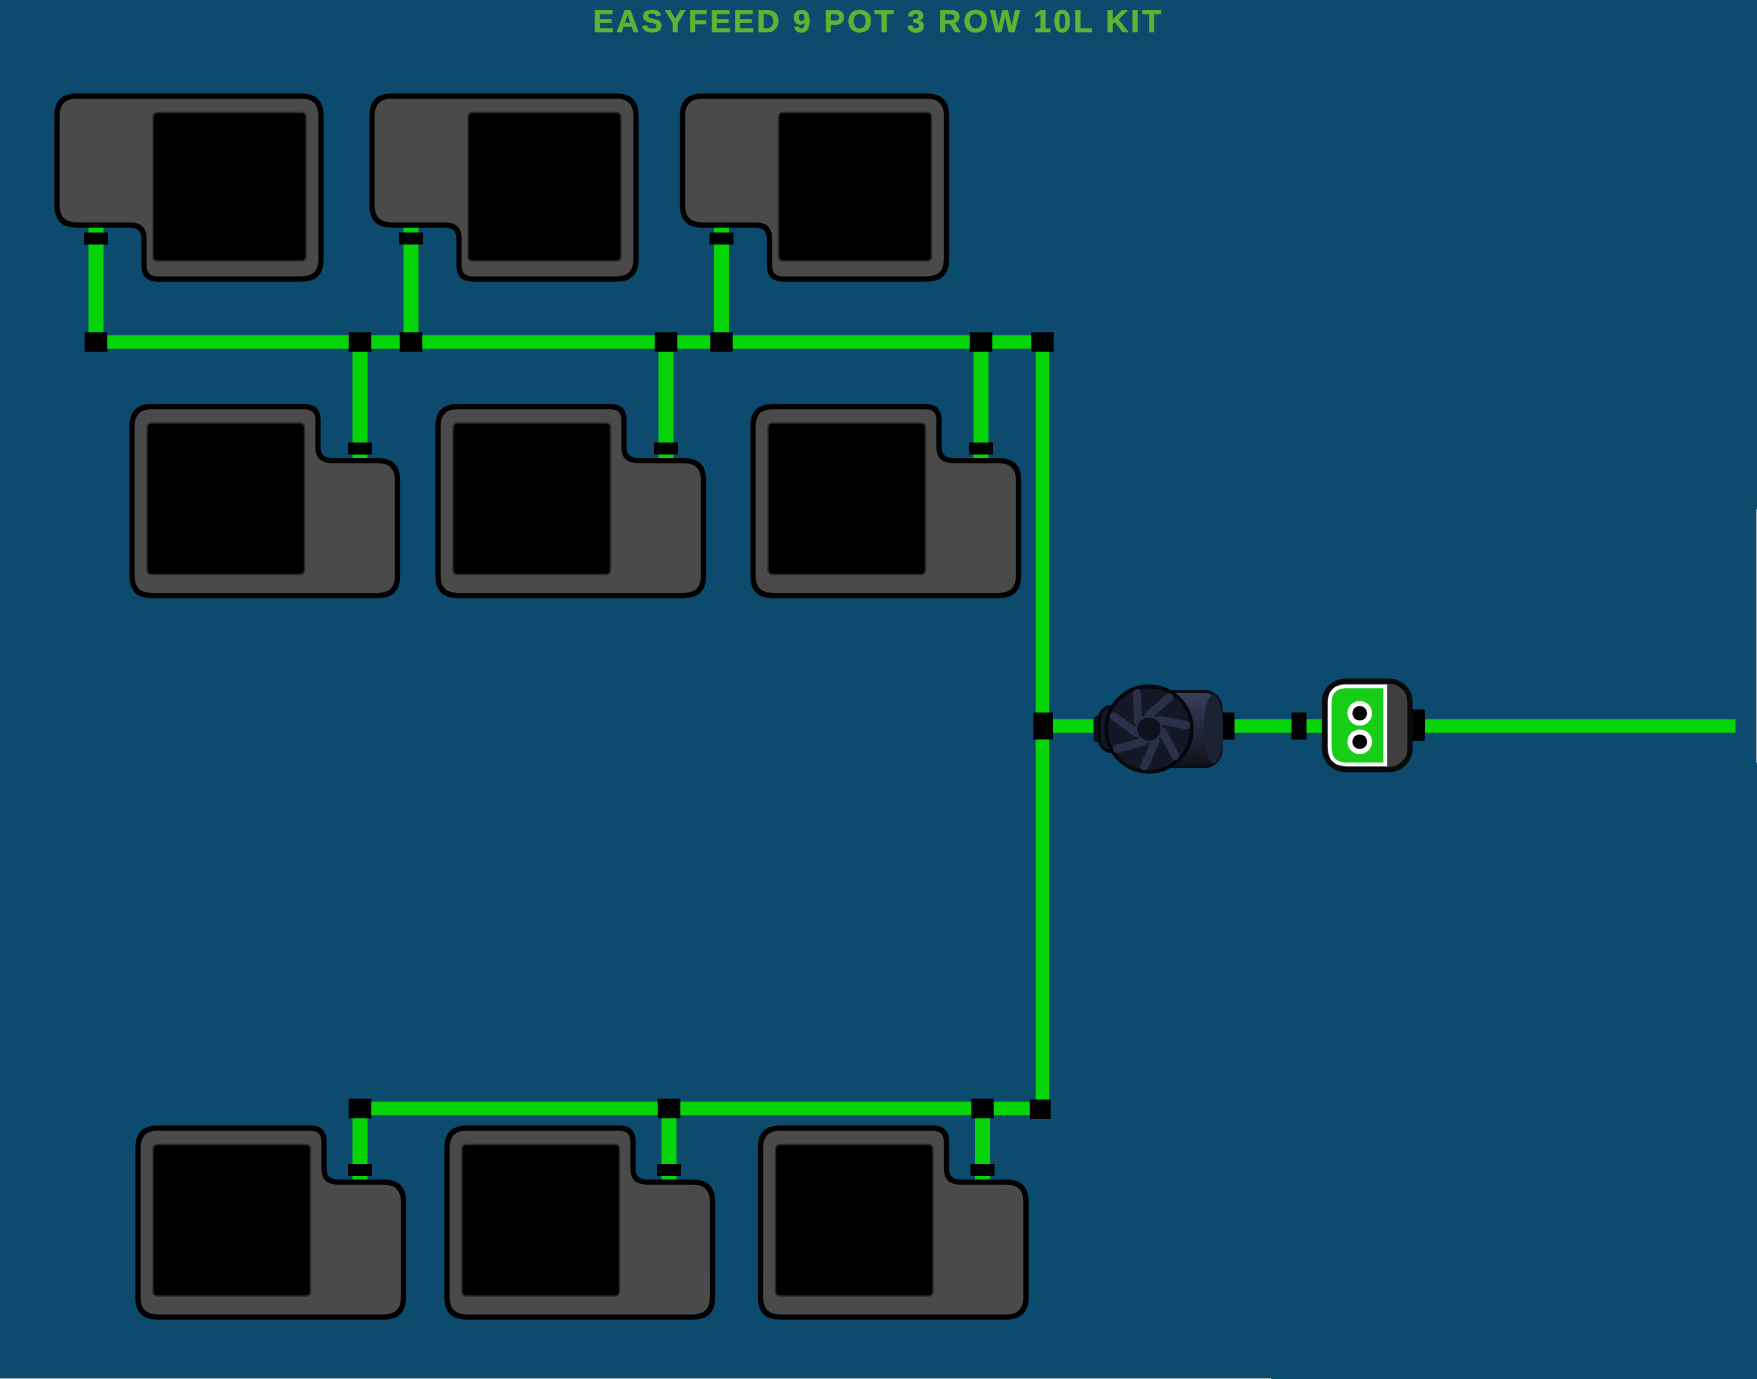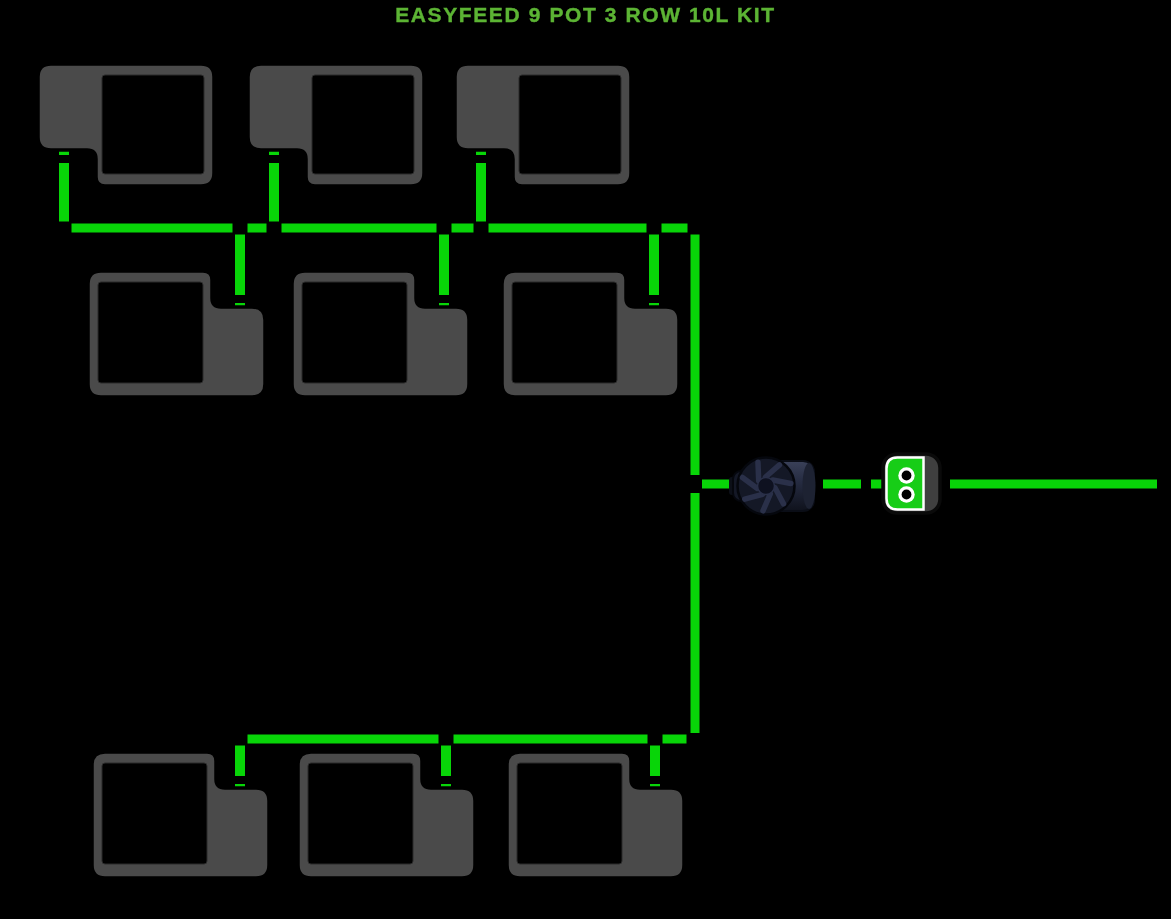--- a/index.html
+++ b/index.html
@@ -1,19 +1,19 @@
 <!DOCTYPE html>
 <html><head>
 <meta charset="utf-8">
 <style>
   html,body{margin:0;padding:0;background:#ffffff;}
   .page{
     position:relative;
     width:1171px;height:919px;
-    background:#000000;
+    background:#0c4a6e;
     overflow:hidden;
     font-family:"Liberation Sans", sans-serif;
   }
   .title{
     position:absolute;
     top:3px;left:0;right:0;
     text-align:center;
     font-size:21px;
     font-weight:bold;
     letter-spacing:1.6px;

